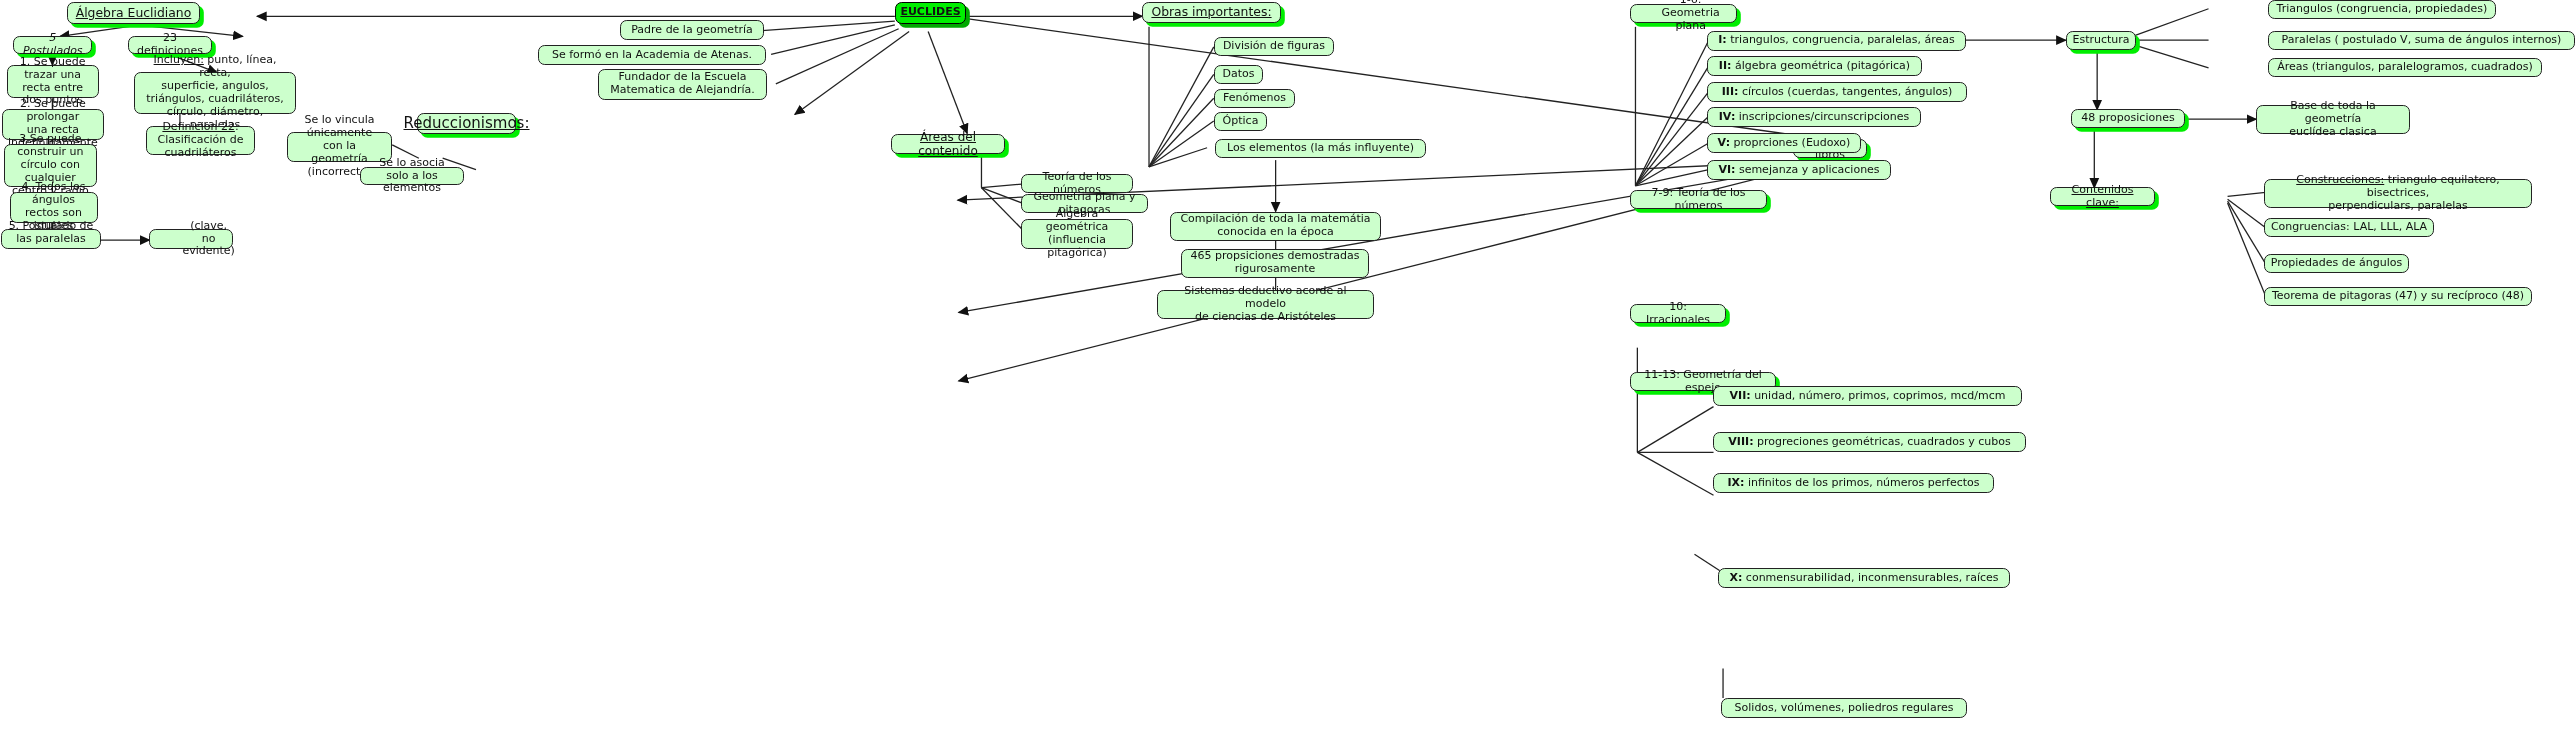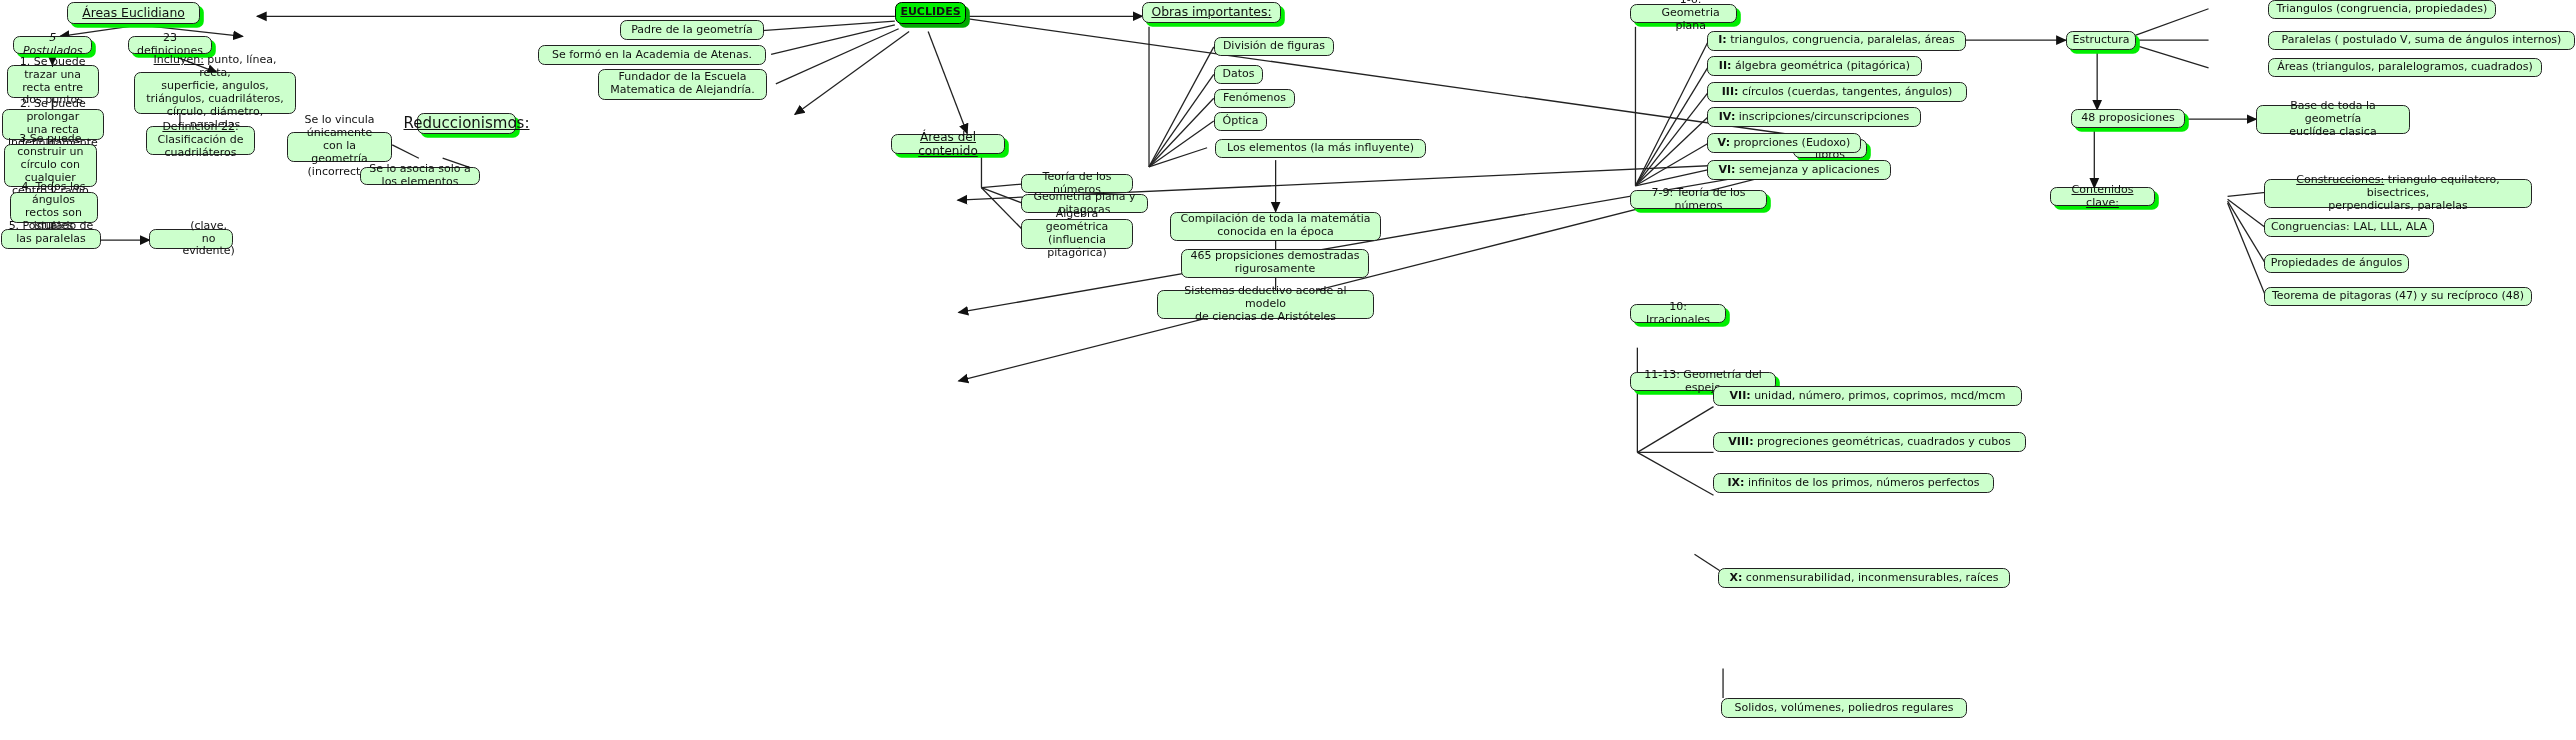--- a/index.html
+++ b/index.html
@@ -160,21 +160,21 @@
       <path d="M2340,211 L2380,277"></path>
       <path d="M2340,213 L2380,311"></path>
     </g>
   </svg>
 
   <div class="node root" style="left:895px;top:1.9px;width:71px;height:22px;">
     <span class="lbl">EUCLIDES</span>
   </div>
 
   <div class="node shadow underline" style="left:67px;top:1.9px;width:133px;height:22px;font-size:12.4px;">
-    <span class="lbl">Áreas Euclidiano</span>
+    <span class="lbl">Álgebra Euclidiano</span>
   </div>
   <div class="node shadow" style="left:13.3px;top:36px;width:79px;height:18px;font-style:italic;">
     <span class="lbl">5 Postulados</span>
   </div>
   <div class="node shadow" style="left:128px;top:36px;width:84px;height:18px;">
     <span class="lbl">23 definiciones</span>
   </div>
 
   <div class="node" style="left:6.7px;top:65px;width:92px;height:33px;">
     <span class="lbl">1. Se puede trazar una
@@ -221,21 +221,21 @@
 Matematica de Alejandría.</span>
   </div>
 
   <div class="node shadow underline" style="left:417px;top:113px;width:99px;height:21px;font-size:15px;">
     <span class="lbl">Reduccionismos:</span>
   </div>
   <div class="node" style="left:287px;top:132px;width:105px;height:29.5px;">
     <span class="lbl">Se lo vincula únicamente
 con la geometría (incorrecto)</span>
   </div>
-  <div class="node" style="left:360px;top:167px;width:120px;height:18px;">
+  <div class="node" style="left:360px;top:167px;width:104px;height:18px;">
     <span class="lbl">Se lo asocia solo a los elementos</span>
   </div>
 
   <div class="node shadow underline" style="left:891px;top:134px;width:114px;height:20px;font-size:12px;">
     <span class="lbl">Áreas del contenido</span>
   </div>
   <div class="node" style="left:1021px;top:174px;width:112px;height:19px;">
     <span class="lbl">Teoría de los números</span>
   </div>
   <div class="node" style="left:1021px;top:194px;width:127px;height:19px;">

